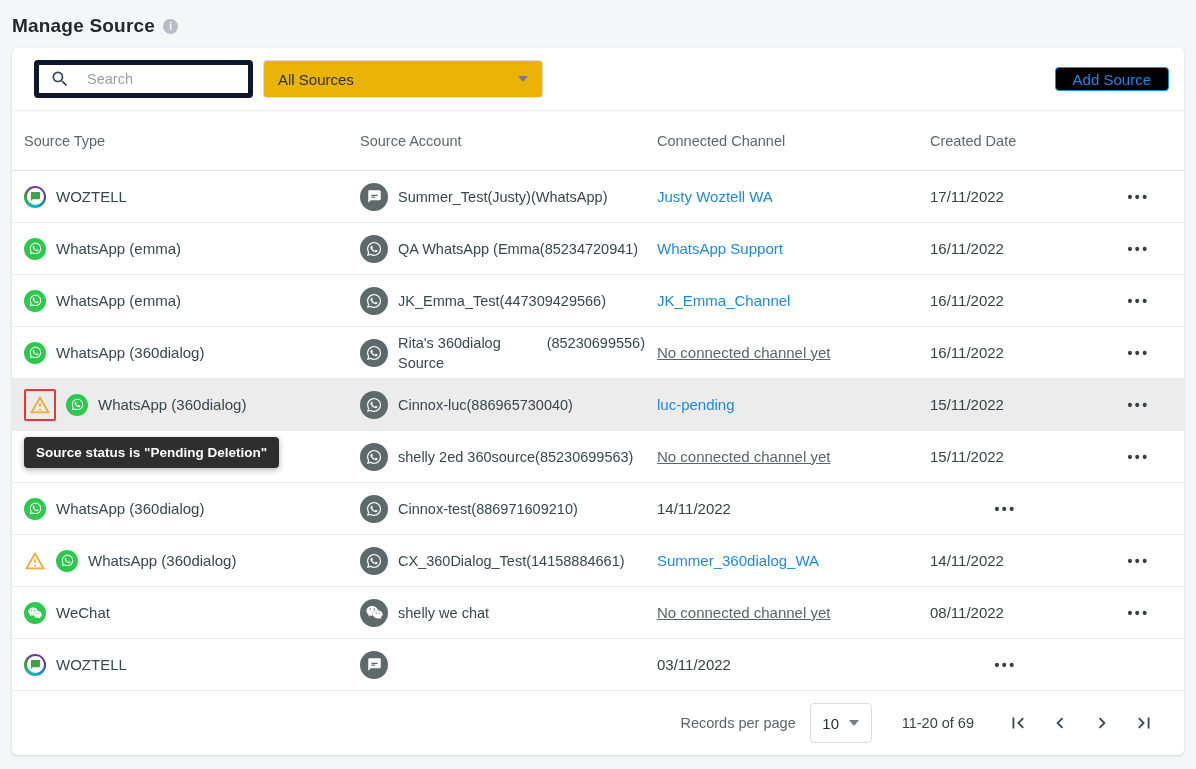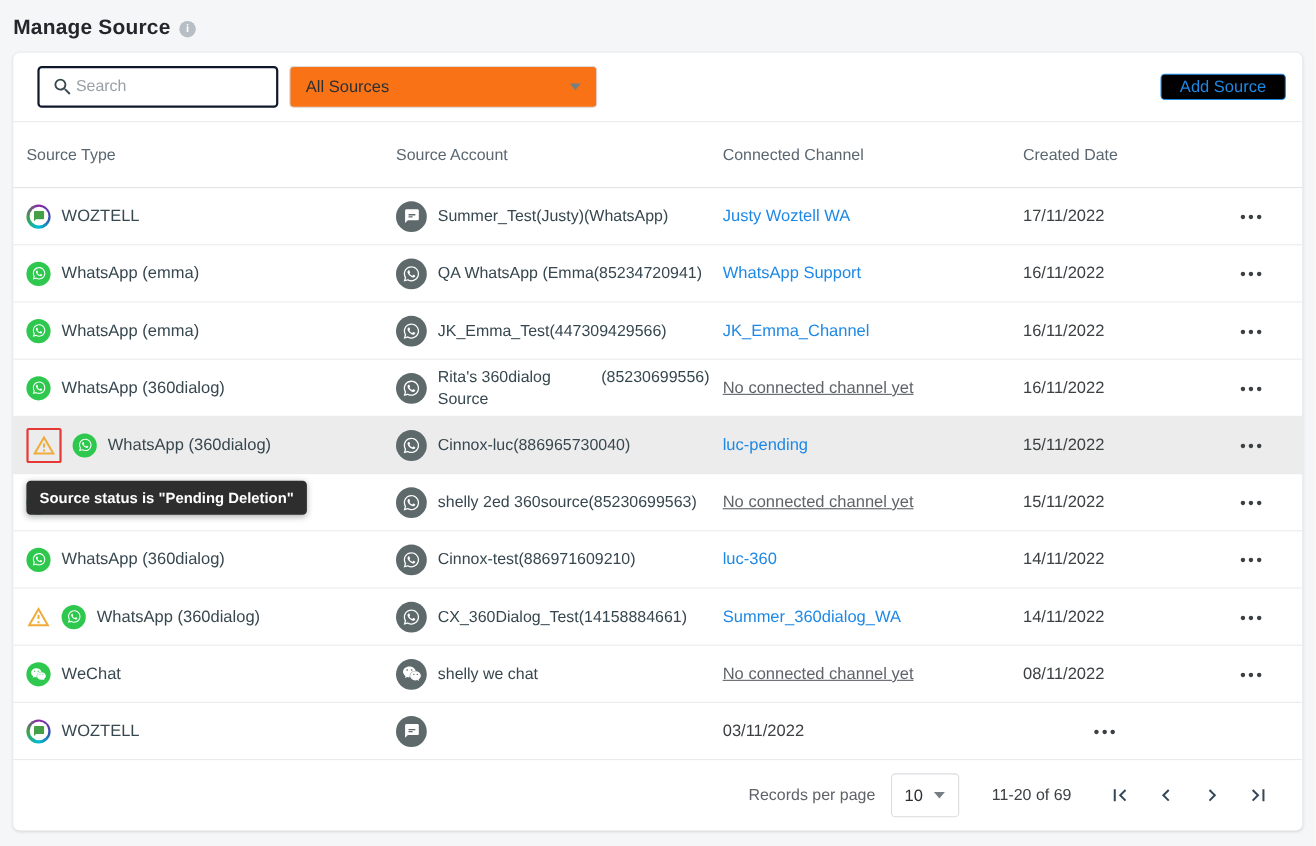--- a/index.html
+++ b/index.html
@@ -20,33 +20,33 @@
     content:"i"; position:absolute; left:0; top:0; width:100%; height:100%;
     color:#fff; font-size:10px; font-weight:700; display:flex; align-items:center; justify-content:center;
   }
   .card {
     margin:0 12px; background:#fff; border-radius:6px;
     box-shadow:0 1px 3px rgba(0,0,0,.12);
   }
   
   .toolbar { display:flex; align-items:center; height:63px; padding:0 15px; border-bottom:1px solid #ececec; }
   .search-box {
-    width:219px; height:38px; border:2px solid #0f172a; border-radius:4px;
-    display:flex; align-items:center; gap:0; padding:0 11px; margin-left:7px; background:#fff;
+    width:219px; height:38px; border:5px solid #0f172a; border-radius:4px;
+    display:flex; align-items:center; gap:15px; padding:0 11px; margin-left:7px; background:#fff;
   }
   .search-box svg { flex:0 0 auto; }
   .search-box input {
     border:none; outline:none; width:100%; font-size:14.5px;
     font-family:"Liberation Sans", sans-serif; color:#37474f; background:transparent;
   }
   .search-box input::placeholder { color:#9aa0a6; }
   .select-box {
     margin-left:10px; width:280px; height:38px; border:1px solid #dadce0; border-radius:4px;
     display:flex; align-items:center; justify-content:space-between; padding:0 14px;
-    font-size:15px; color:#2b3034; cursor:pointer; background:#f97316;
+    font-size:15px; color:#2b3034; cursor:pointer; background:#eab308;
   }
   .caret { width:0; height:0; border-left:5px solid transparent; border-right:5px solid transparent; border-top:6px solid #777f86; }
   .add-btn {
     margin-left:auto; height:24px; padding:0 17px; background:#000000;
     border:1px solid #1e88e5; border-radius:4px; color:#1e88e5;
     font-size:15px; font-weight:500; font-family:"Liberation Sans", sans-serif; cursor:pointer;
   }
   
   .grid-row { display:grid; grid-template-columns:336px 297px 273px 175px 1fr; align-items:center; }
   .thead { height:60px; border-bottom:1px solid #e3e3e3; color:#5b6770; font-size:14.5px; font-weight:500; }
@@ -312,21 +312,20 @@
         <span class="badge gray-badge">
             <svg width="16" height="16" viewBox="0 0 448 512" fill="#fff">
               <path d="M380.9 97.1C339 55.1 283.2 32 223.9 32c-122.4 0-222 99.6-222 222 0 39.1 10.2 77.3 29.6 111L0 480l117.7-30.9c32.4 17.7 68.9 27 106.1 27h.1c122.3 0 224.1-99.6 224.1-222 0-59.3-25.2-115-67.1-157zm-157 341.6c-33.2 0-65.7-8.9-94-25.7l-6.7-4-69.8 18.3L72 359.2l-4.4-7c-18.5-29.4-28.2-63.3-28.2-98.2 0-101.7 82.8-184.5 184.6-184.5 49.3 0 95.6 19.2 130.4 54.1 34.8 34.9 56.2 81.2 56.1 130.5 0 101.8-84.9 184.6-186.6 184.6zm101.2-138.2c-5.5-2.8-32.8-16.2-37.9-18-5.1-1.9-8.8-2.8-12.5 2.8-3.7 5.6-14.3 18-17.6 21.8-3.2 3.7-6.5 4.2-12 1.4-32.6-16.3-54-29.1-75.5-66-5.7-9.8 5.7-9.1 16.3-30.3 1.8-3.7.9-6.9-.5-9.7-1.4-2.8-12.5-30.1-17.1-41.2-4.5-10.8-9.1-9.3-12.5-9.5-3.2-.2-6.9-.2-10.6-.2-3.7 0-9.7 1.4-14.8 6.9-5.1 5.6-19.4 19-19.4 46.3 0 27.3 19.9 53.7 22.6 57.4 2.8 3.7 39.1 59.7 94.8 83.8 35.2 15.2 49 16.5 66.6 13.9 10.7-1.6 32.8-13.4 37.4-26.4 4.6-13 4.6-24.1 1.3-26.4-3.3-2.5-7-3.9-12.5-6.6z"></path>
             </svg>
           </span>
         <span class="acct-lines">
             <span>Cinnox-test</span>
             <span>(886971609210)</span>
           </span>
       </div>
-      <div class="cell"><a class="channel-link">luc-360</a></div>
       <div class="cell"><span class="date-label">14/11/2022</span></div>
       <div class="cell actions-cell">
           <button class="dots-btn"></button>
         </div>
     </div>
 
     <div class="grid-row row">
       <div class="cell type-cell">
         <span class="warn-icon">
             <svg width="22" height="22" viewBox="0 0 24 24" fill="#efac3d">

